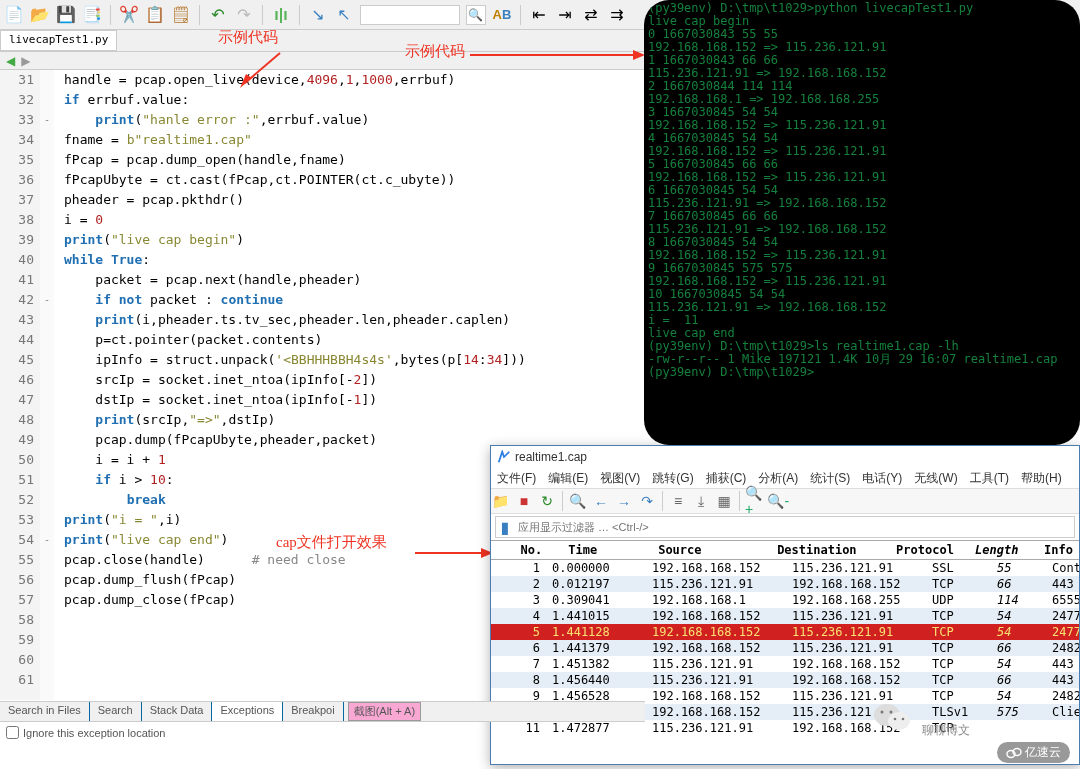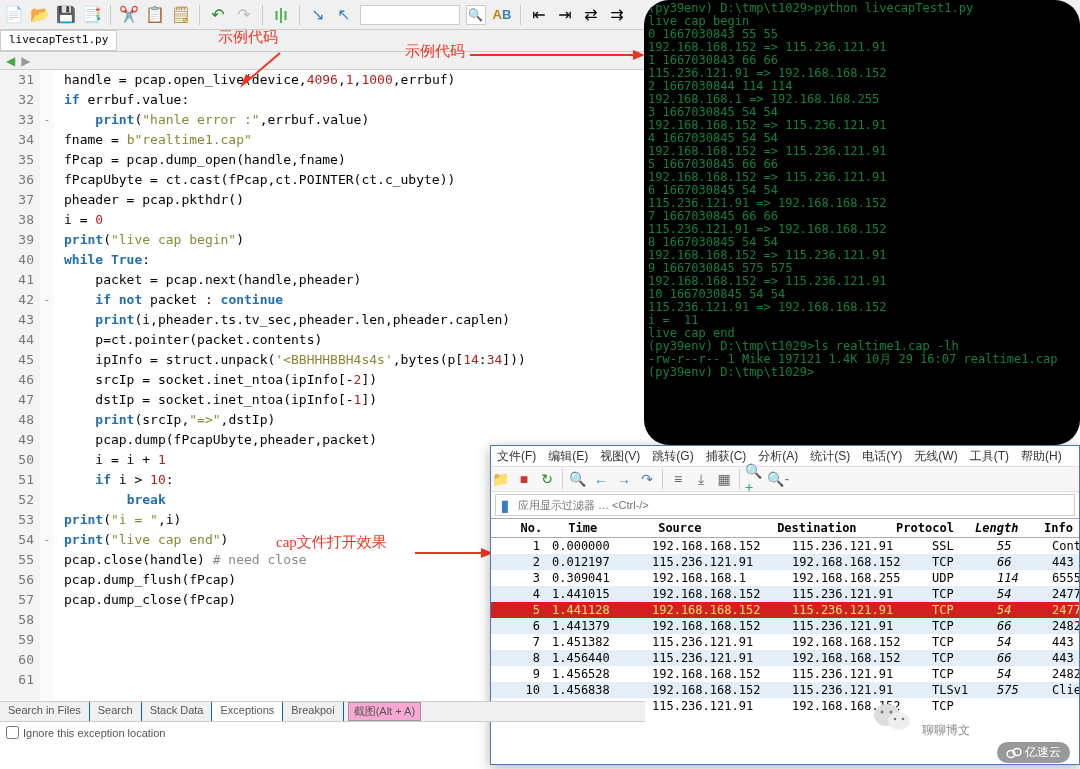--- a/index.html
+++ b/index.html
@@ -14,21 +14,21 @@
 .nav-arrows { height: 18px; background: #f0f0f0; display:flex; gap:6px; padding-left:6px; align-items:center; font-size:12px; border-bottom:1px solid #ccc;}
 .nav-arrows span:first-child{color:#4a4;}
 .nav-arrows span:last-child{color:#999;}
 .editor { display: flex; height: 630px; position: relative; background:#fff; }
 .gutter { width: 40px; background: #f4f4f4; font-family: Consolas, monospace; font-size: 13px; color: #777; text-align: right; padding-right: 6px; line-height: 20px; padding-top: 0; }
 .fold-gutter { width: 14px; background: #fafafa; font-family: monospace; font-size: 10px; color:#888; line-height:20px; text-align:center;}
 .code { font-family: Consolas, monospace; font-size: 13px; line-height: 20px; white-space: pre; padding-left: 10px; flex: 1; }
 .k-blue { color: #1f6fb2; font-weight: bold; }
 .k-num { color: #b22222; }
 .k-str { color: #888833; }
-.k-comm { color: #888; }
+.k-comm { color: #888; margin-left: 39px; }
 .annot { color: #e32; font-size: 15px; position: absolute; font-family: "Microsoft YaHei"; font-weight:500; }
 .arrow-red { position: absolute; }
 .terminal { position: absolute; top: 0; right: 0; width: 436px; height: 445px; background: #000; color: #15803d; font-family: "NSimSun", monospace; font-size: 12px; line-height: 13px; padding: 2px 4px; white-space: pre; overflow:hidden;border-radius:25px; }
 .wireshark { position: absolute; left: 490px; top: 445px; width: 590px; height: 320px; background: #fff; border: 1px solid #4a7cb0; box-shadow: 0 3px 12px rgba(0,0,0,.3); }
 .ws-title { height: 22px; background: #fff; display:flex; align-items:center; padding:2px 6px; font-size:12px; color:#333; }
 .ws-title .ws-icon { width:14px; height:14px; margin-right:4px; display:inline-flex; }
 .ws-menu { height: 20px; padding: 0 6px; font-size: 12px; color:#333; display:flex; gap:12px; align-items:center; }
 .ws-toolbar { height: 26px; padding: 2 6px; display:flex; align-items:center; gap:3px; border-top:1px solid #ddd; border-bottom:1px solid #ddd; background:#f7f7f7;}
 .ws-tb-icon { width:20px; height:20px; font-size:14px; display:flex; align-items:center; justify-content:center; color:#2a6; }
 .ws-filter { height: 22px; display:flex; align-items:center; background:#fff; border:1px solid #ccc; margin:2px 4px; }
@@ -177,20 +177,28 @@
     <polygon points="175,15 163,10 163,20" fill="#e32"></polygon>
   </svg>
 <svg class="arrow-red" style="left:415px; top:545px;" width="80" height="20">
     <line x1="0" y1="8" x2="70" y2="8" stroke="#e32" stroke-width="2"></line>
     <polygon points="78,8 66,3 66,13" fill="#e32"></polygon>
   </svg>
 
 <div class="terminal" id="terminal"><div>(py39env) D:\tmp\t1029&gt;python livecapTest1.py</div><div>live cap begin</div><div>0 1667030843 55 55</div><div>192.168.168.152 =&gt; 115.236.121.91</div><div>1 1667030843 66 66</div><div>115.236.121.91 =&gt; 192.168.168.152</div><div>2 1667030844 114 114</div><div>192.168.168.1 =&gt; 192.168.168.255</div><div>3 1667030845 54 54</div><div>192.168.168.152 =&gt; 115.236.121.91</div><div>4 1667030845 54 54</div><div>192.168.168.152 =&gt; 115.236.121.91</div><div>5 1667030845 66 66</div><div>192.168.168.152 =&gt; 115.236.121.91</div><div>6 1667030845 54 54</div><div>115.236.121.91 =&gt; 192.168.168.152</div><div>7 1667030845 66 66</div><div>115.236.121.91 =&gt; 192.168.168.152</div><div>8 1667030845 54 54</div><div>192.168.168.152 =&gt; 115.236.121.91</div><div>9 1667030845 575 575</div><div>192.168.168.152 =&gt; 115.236.121.91</div><div>10 1667030845 54 54</div><div>115.236.121.91 =&gt; 192.168.168.152</div><div>i =  11</div><div>live cap end</div><div></div><div>(py39env) D:\tmp\t1029&gt;ls realtime1.cap -lh</div><div>-rw-r--r-- 1 Mike 197121 1.4K 10月 29 16:07 realtime1.cap</div><div></div><div>(py39env) D:\tmp\t1029&gt;</div></div>
 
 <div class="wireshark">
+  <div class="ws-title">
+    <span class="ws-icon">
+        <svg viewBox="0 0 16 16">
+          <path d="M2 14 L6 2 L8 8 L14 2" stroke="#2a7de0" fill="none" stroke-width="2"></path>
+        </svg>
+      </span>
+    <span>realtime1.cap</span>
+  </div>
   <div class="ws-menu" id="ws-menu">
       <span>文件(F)</span>
       <span>编辑(E)</span>
       <span>视图(V)</span>
       <span>跳转(G)</span>
       <span>捕获(C)</span>
       <span>分析(A)</span>
       <span>统计(S)</span>
       <span>电话(Y)</span>
       <span>无线(W)</span>

